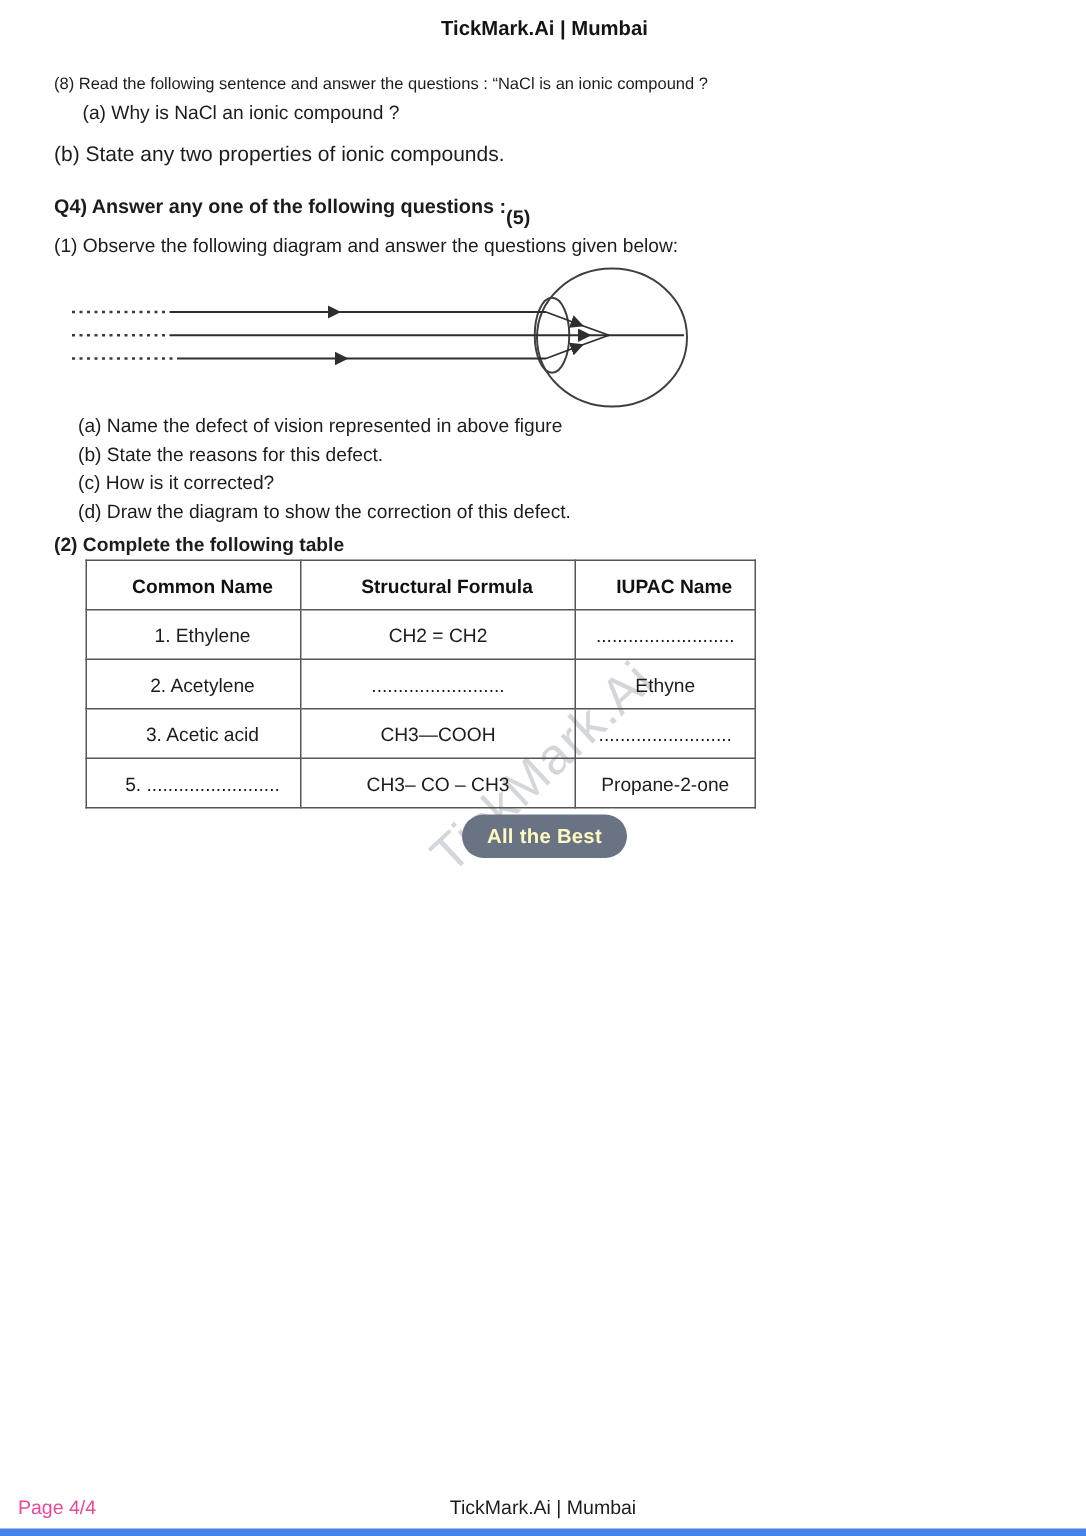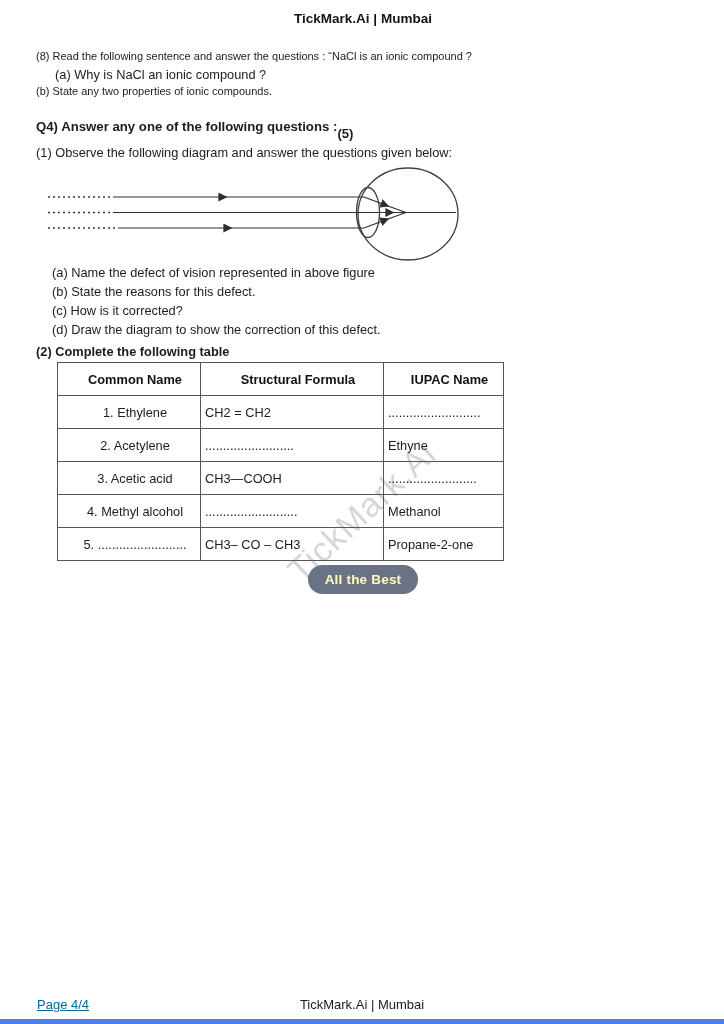--- a/index.html
+++ b/index.html
@@ -15,21 +15,21 @@
     position:relative; z-index:2;
     padding:10px 34px 0 36px;
   }
   .doc-header {
     text-align:center;
     font-size:13.5px; font-weight:600; color:#141414;
     height:17px; line-height:17px;
   }
   .q8-intro { margin-top:21px; font-size:11px; line-height:16px; }
   .q8-a     { margin-top:3px; padding-left:19px; font-size:12.8px; line-height:16px; }
-  .q8-b     { font-size:11px; line-height:16px; }
+  .q8-b     { margin-top:11px; font-size:14px; line-height:16px; }
   .q4-row {
     margin-top:20px;
     display:flex; justify-content:flex-start; align-items:flex-start;
   }
   .q4-heading { font-size:13.2px; font-weight:bold; line-height:16px; }
   .q4-marks   { font-size:13.2px; font-weight:bold; line-height:16px; position:relative; top:7px; }
   .q1-intro { margin-top:10px; font-size:12.8px; line-height:16px; }
   .eye-diagram { display:block; margin:1px 0 0 -6px; }
   .q1-parts { margin-top:0; padding-left:16px; }
   .q1-part { font-size:12.8px; line-height:19px; }
@@ -45,21 +45,21 @@
   table.chem col.c3 { width:120px; }
   table.chem th, table.chem td {
     border:1.4px solid #565656;
     font-size:12.8px;
     height:32px;
     padding:0 0 0 12px;
     text-align:center;
     background:transparent;
   }
   table.chem th { font-weight:bold; color:#111; }
-  table.chem td.ctr { text-align:left; padding:0 4px; }
+  table.chem td.ctr { text-align:center; padding:0 4px; }
   .badge {
     display:block; width:fit-content;
     margin:4px auto 0 auto;
     background:#6a7384;
     color:#fef9c3;
     font-size:13.5px; font-weight:bold;
     padding:7px 17px;
     border-radius:17px;
     letter-spacing:0.2px;
   }
@@ -72,22 +72,22 @@
     white-space:nowrap;
     letter-spacing:1px;
     pointer-events:none;
   }
   .doc-footer {
     position:absolute; z-index:2;
     left:0; right:0; bottom:12px;
     height:16px;
   }
   .footer-page {
-    position:absolute; left:37px; bottom:0;
-    font-size:13px; color:#0369a1;text-decoration:underline;
+    position:absolute; left:12px; bottom:0;
+    font-size:13px; color:#ec4899;
   }
   .footer-brand {
     position:absolute; left:0; right:0; bottom:0;
     text-align:center;
     font-size:13px; color:#1c1c1c;
   }
   .bottom-bar {
     position:absolute; z-index:3;
     left:0; right:0; bottom:0; height:5px;
     background:#4583ec;
@@ -174,25 +174,20 @@
         <td>2. Acetylene</td>
         <td class="ctr">.........................</td>
         <td class="ctr">Ethyne</td>
       </tr>
       <tr>
         <td>3. Acetic acid</td>
         <td class="ctr">CH3—COOH</td>
         <td class="ctr">.........................</td>
       </tr>
       <tr>
-        <td>4. Methyl alcohol</td>
-        <td class="ctr">..........................</td>
-        <td class="ctr">Methanol</td>
-      </tr>
-      <tr>
         <td>5. .........................</td>
         <td class="ctr">CH3– CO – CH3</td>
         <td class="ctr">Propane-2-one</td>
       </tr>
     </tbody>
       </table>
 
     <span class="badge">All the Best</span>
 
   </div>

